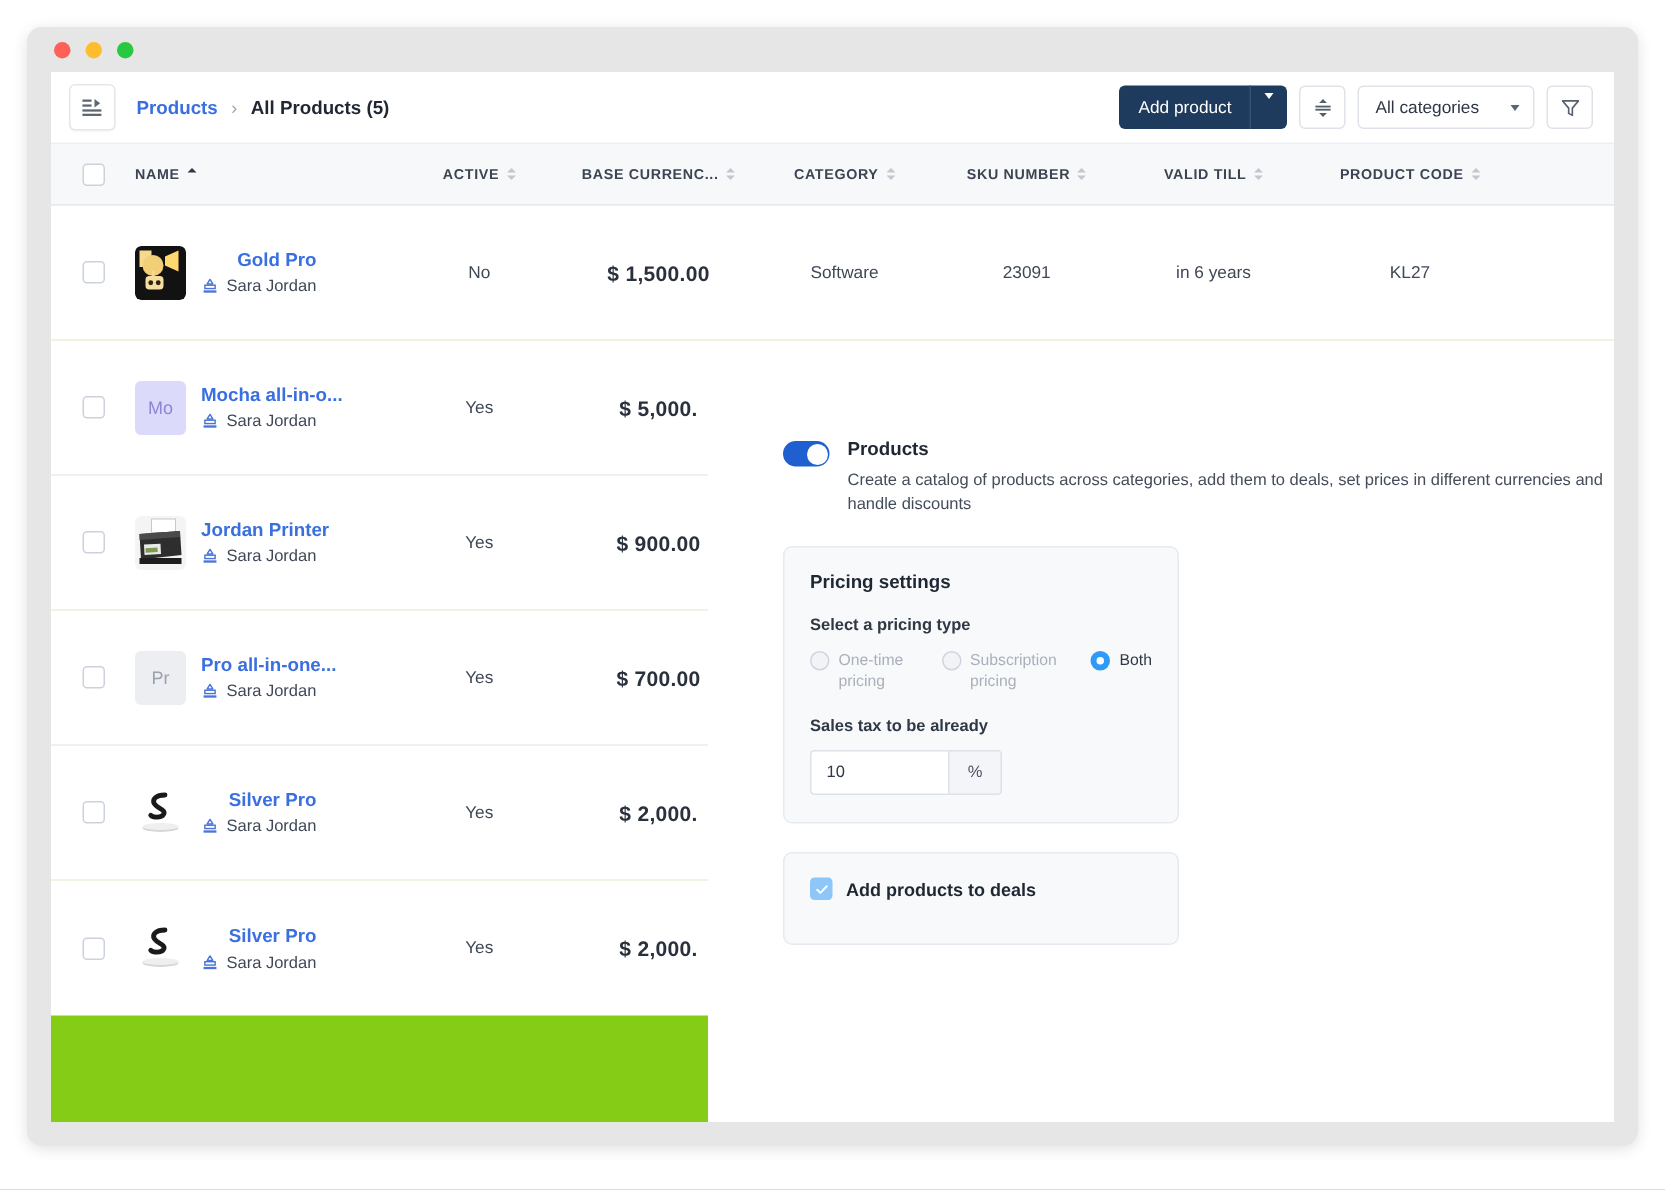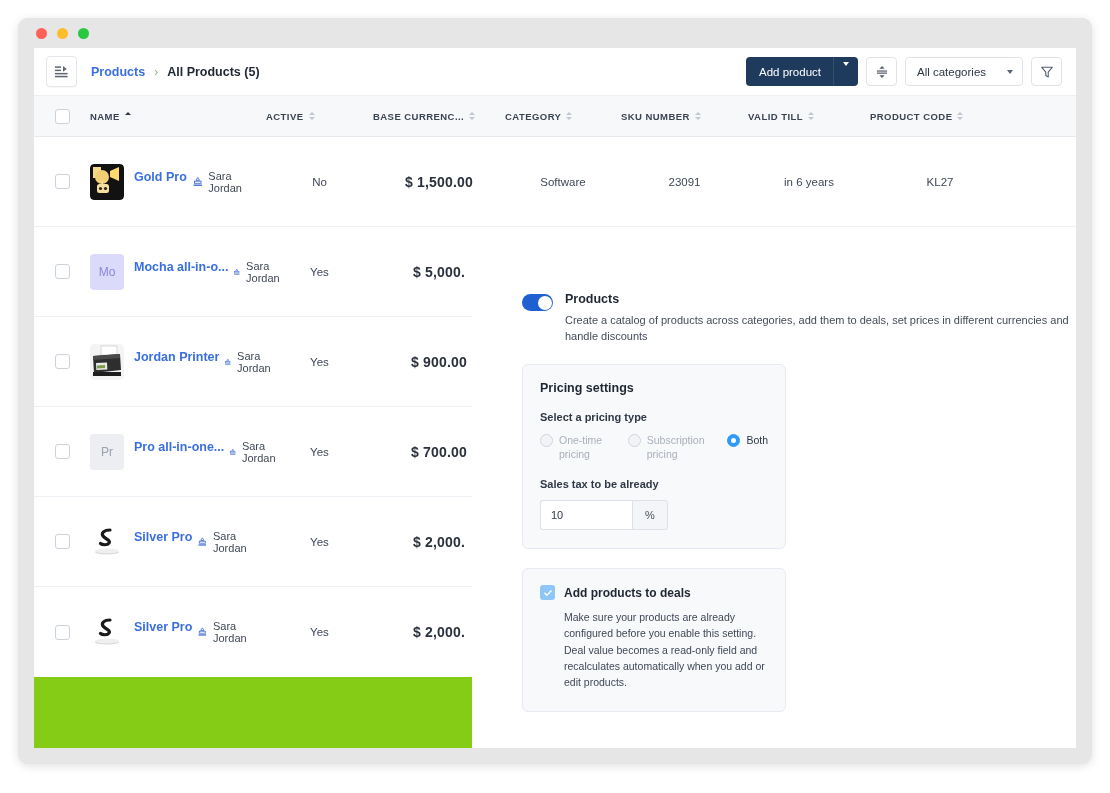--- a/index.html
+++ b/index.html
@@ -78,21 +78,21 @@
   .caret{width:0;height:0;border-left:3.5px solid transparent;border-right:3.5px solid transparent;border-top:4.5px solid #5a6575;}
   .caret.w{border-top-color:#ffffff;}
 
   
   .thead{
     height:41px;background:#f7f8fa;border-bottom:1px solid #e8eaef;
     display:flex;align-items:center;box-sizing:border-box;
   }
   .th{
     font-size:9.5px;font-weight:bold;letter-spacing:.45px;color:#3b4452;
-    display:flex;align-items:center;gap:5px;justify-content:flex-start;
+    display:flex;align-items:center;gap:5px;justify-content:center;
   }
   .sortic{display:flex;flex-direction:column;gap:1.5px;}
   .sortic i{display:block;width:0;height:0;border-left:3px solid transparent;border-right:3px solid transparent;}
   .sortic i.up{border-bottom:3.5px solid #c2c8d2;}
   .sortic i.dn{border-top:3.5px solid #c2c8d2;}
   .sortic.act i.up{border-bottom-color:#2d3748;}
 
   .cb-col{width:56px;display:flex;justify-content:center;flex:none;}
   .chk{width:15px;height:15px;border:1px solid #ccd2dc;border-radius:3px;background:#fff;box-sizing:border-box;}
 
@@ -106,21 +106,21 @@
 
   .row{
     height:90px;display:flex;align-items:center;
     border-bottom:1px solid #edf0f5;box-sizing:border-box;
     background:#fff;
   }
   .row:last-child{border-bottom:none;}
   .namecell{display:flex;align-items:center;gap:10px;width:176px;flex:none;padding-left:0;}
   .thumb{width:34px;height:36px;border-radius:4px;flex:none;overflow:hidden;position:relative;}
   .av-letters{width:34px;height:36px;border-radius:4px;display:flex;align-items:center;justify-content:center;font-size:12px;flex:none;}
-  .nm{display:flex;flex-direction:row;gap:5px;}
+  .nm{display:flex;flex-direction:column;gap:5px;text-align:right;}
   .nm a{color:#3a6fe0;font-size:12.5px;font-weight:bold;white-space:nowrap;}
   .owner{display:flex;align-items:center;gap:5px;font-size:11px;color:#3f4857;}
   .cell{font-size:11.5px;color:#3f4857;text-align:center;display:flex;align-items:center;justify-content:center;}
   .price{font-size:14px;font-weight:bold;color:#2a313c;justify-content:center;letter-spacing:.2px;}
 
   
   .overlay{
     position:absolute;left:438px;top:222px;
     width:604px;height:478px;
     background:#ffffff;
@@ -499,19 +499,18 @@
 
         <div class="card card2">
           <div class="cbrow">
             <span class="cbx">
               <svg width="10" height="10" viewBox="0 0 12 12">
                 <path d="M2.2 6.2 L4.7 8.7 L9.8 3.4" fill="none" stroke="#ffffff" stroke-width="1.6" stroke-linecap="round" stroke-linejoin="round"></path>
               </svg>
             </span>
             <span class="cb-title">Add products to deals</span>
           </div>
-          <div class="cb-desc">Make sure your products are already configured before you enable this setting. Deal value becomes a read-only field and recalculates automatically when you add or edit products.</div>
         </div>
       </div>
 
     </div>
   </div>
 </div>
 
 </body></html>

